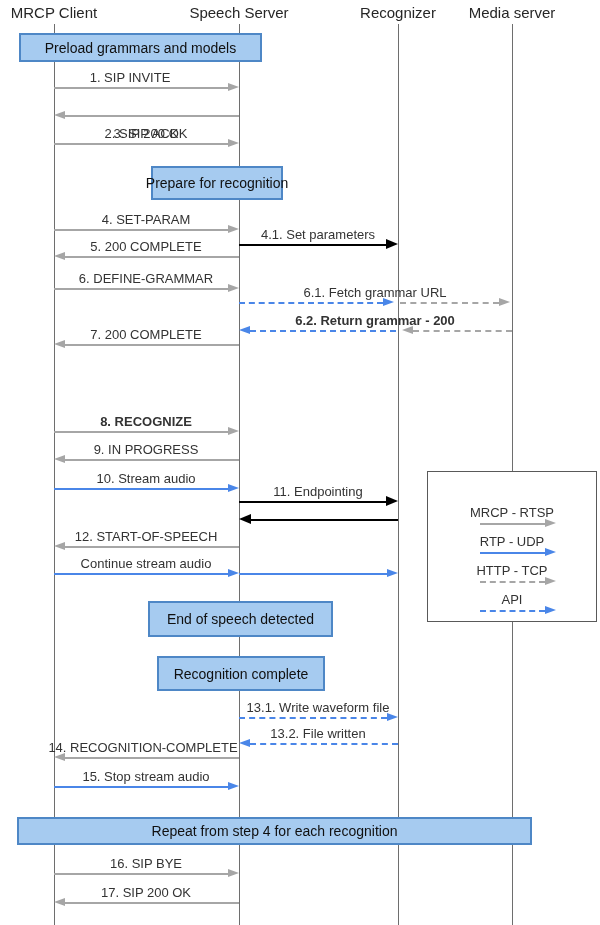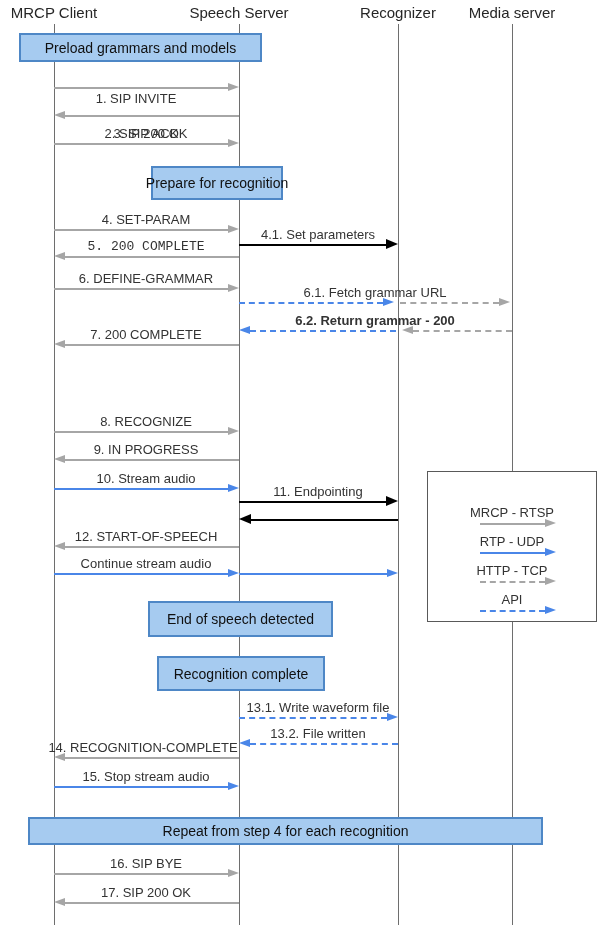--- a/index.html
+++ b/index.html
@@ -44,55 +44,55 @@
     <div class="lifeline" style="left: 54px;"></div>
     <div class="actor-label" style="left: 54px;">MRCP Client</div>
     <div class="lifeline" style="left: 239px;"></div>
     <div class="actor-label" style="left: 239px;">Speech Server</div>
     <div class="lifeline" style="left: 398px;"></div>
     <div class="actor-label" style="left: 398px;">Recognizer</div>
     <div class="lifeline" style="left: 512px;"></div>
     <div class="actor-label" style="left: 512px;">Media server</div>
     <div class="msg-line" style="left: 54px; top: 87px; width: 174px; border-top-color: rgb(166, 166, 166); border-top-style: solid;"></div>
     <div class="msg-head" style="top: 83px; border-top: 4px solid transparent; border-bottom: 4px solid transparent; left: 228px; border-left: 11px solid rgb(166, 166, 166);"></div>
-    <div class="msg-label" style="left: 136px; top: 70px; margin-top: 21px;">1. SIP INVITE</div>
+    <div class="msg-label" style="left: 130px; top: 70px;">1. SIP INVITE</div>
     <div class="msg-line" style="left: 65px; top: 115px; width: 174px; border-top-color: rgb(166, 166, 166); border-top-style: solid;"></div>
     <div class="msg-head" style="top: 111px; border-top: 4px solid transparent; border-bottom: 4px solid transparent; left: 54px; border-right: 11px solid rgb(166, 166, 166);"></div>
     <div class="msg-label" style="left: 146px; top: 98px; margin-top: 28px;">2. SIP 200 OK</div>
     <div class="msg-line" style="left: 54px; top: 143px; width: 174px; border-top-color: rgb(166, 166, 166); border-top-style: solid;"></div>
     <div class="msg-head" style="top: 139px; border-top: 4px solid transparent; border-bottom: 4px solid transparent; left: 228px; border-left: 11px solid rgb(166, 166, 166);"></div>
     <div class="msg-label" style="left: 146px; top: 126px;">3. SIP ACK</div>
     <div class="msg-line" style="left: 54px; top: 229px; width: 174px; border-top-color: rgb(166, 166, 166); border-top-style: solid;"></div>
     <div class="msg-head" style="top: 225px; border-top: 4px solid transparent; border-bottom: 4px solid transparent; left: 228px; border-left: 11px solid rgb(166, 166, 166);"></div>
     <div class="msg-label" style="left: 146px; top: 212px;">4. SET-PARAM</div>
     <div class="msg-line" style="left: 239px; top: 244px; width: 147px; border-top-color: rgb(0, 0, 0); border-top-style: solid;"></div>
     <div class="msg-head" style="top: 239px; border-top: 5px solid transparent; border-bottom: 5px solid transparent; left: 386px; border-left: 12px solid rgb(0, 0, 0);"></div>
     <div class="msg-label" style="left: 318px; top: 227px;">4.1. Set parameters</div>
     <div class="msg-line" style="left: 65px; top: 256px; width: 174px; border-top-color: rgb(166, 166, 166); border-top-style: solid;"></div>
     <div class="msg-head" style="top: 252px; border-top: 4px solid transparent; border-bottom: 4px solid transparent; left: 54px; border-right: 11px solid rgb(166, 166, 166);"></div>
-    <div class="msg-label" style="left: 146px; top: 239px; font-family: Liberation Mono, monospace;">5. 200 COMPLETE</div>
+    <div class="msg-label" style="left: 146px; top: 239px;">5. 200 COMPLETE</div>
     <div class="msg-line" style="left: 54px; top: 288px; width: 174px; border-top-color: rgb(166, 166, 166); border-top-style: solid;"></div>
     <div class="msg-head" style="top: 284px; border-top: 4px solid transparent; border-bottom: 4px solid transparent; left: 228px; border-left: 11px solid rgb(166, 166, 166);"></div>
     <div class="msg-label" style="left: 146px; top: 271px;">6. DEFINE-GRAMMAR</div>
     <div class="msg-line" style="left: 239px; top: 302px; width: 144px; border-top-color: rgb(74, 134, 232); border-top-style: dashed;"></div>
     <div class="msg-head" style="top: 298px; border-top: 4px solid transparent; border-bottom: 4px solid transparent; left: 383px; border-left: 11px solid rgb(74, 134, 232);"></div>
     <div class="msg-line" style="left: 400px; top: 302px; width: 99px; border-top-color: rgb(166, 166, 166); border-top-style: dashed;"></div>
     <div class="msg-head" style="top: 298px; border-top: 4px solid transparent; border-bottom: 4px solid transparent; left: 499px; border-left: 11px solid rgb(166, 166, 166);"></div>
     <div class="msg-label" style="left: 375px; top: 285px;">6.1. Fetch grammar URL</div>
     <div class="msg-line" style="left: 413px; top: 330px; width: 99px; border-top-color: rgb(166, 166, 166); border-top-style: dashed;"></div>
     <div class="msg-head" style="top: 326px; border-top: 4px solid transparent; border-bottom: 4px solid transparent; left: 402px; border-right: 11px solid rgb(166, 166, 166);"></div>
     <div class="msg-line" style="left: 250px; top: 330px; width: 146px; border-top-color: rgb(74, 134, 232); border-top-style: dashed;"></div>
     <div class="msg-head" style="top: 326px; border-top: 4px solid transparent; border-bottom: 4px solid transparent; left: 239px; border-right: 11px solid rgb(74, 134, 232);"></div>
     <div class="msg-label" style="left: 375px; top: 313px; font-weight: bold;">6.2. Return grammar - 200</div>
     <div class="msg-line" style="left: 65px; top: 344px; width: 174px; border-top-color: rgb(166, 166, 166); border-top-style: solid;"></div>
     <div class="msg-head" style="top: 340px; border-top: 4px solid transparent; border-bottom: 4px solid transparent; left: 54px; border-right: 11px solid rgb(166, 166, 166);"></div>
     <div class="msg-label" style="left: 146px; top: 327px;">7. 200 COMPLETE</div>
     <div class="msg-line" style="left: 54px; top: 431px; width: 174px; border-top-color: rgb(166, 166, 166); border-top-style: solid;"></div>
     <div class="msg-head" style="top: 427px; border-top: 4px solid transparent; border-bottom: 4px solid transparent; left: 228px; border-left: 11px solid rgb(166, 166, 166);"></div>
-    <div class="msg-label" style="left: 146px; top: 414px;">8. RECOGNIZE</div>
+    <div class="msg-label" style="left: 146px; top: 414px; font-weight: bold;">8. RECOGNIZE</div>
     <div class="msg-line" style="left: 65px; top: 459px; width: 174px; border-top-color: rgb(166, 166, 166); border-top-style: solid;"></div>
     <div class="msg-head" style="top: 455px; border-top: 4px solid transparent; border-bottom: 4px solid transparent; left: 54px; border-right: 11px solid rgb(166, 166, 166);"></div>
     <div class="msg-label" style="left: 146px; top: 442px;">9. IN PROGRESS</div>
     <div class="msg-line" style="left: 54px; top: 488px; width: 174px; border-top-color: rgb(74, 134, 232); border-top-style: solid;"></div>
     <div class="msg-head" style="top: 484px; border-top: 4px solid transparent; border-bottom: 4px solid transparent; left: 228px; border-left: 11px solid rgb(74, 134, 232);"></div>
     <div class="msg-label" style="left: 146px; top: 471px;">10. Stream audio</div>
     <div class="msg-line" style="left: 239px; top: 501px; width: 147px; border-top-color: rgb(0, 0, 0); border-top-style: solid;"></div>
     <div class="msg-head" style="top: 496px; border-top: 5px solid transparent; border-bottom: 5px solid transparent; left: 386px; border-left: 12px solid rgb(0, 0, 0);"></div>
     <div class="msg-label" style="left: 318px; top: 484px;">11. Endpointing</div>
     <div class="msg-line" style="left: 251px; top: 519px; width: 147px; border-top-color: rgb(0, 0, 0); border-top-style: solid;"></div>
@@ -120,21 +120,21 @@
     <div class="msg-line" style="left: 54px; top: 873px; width: 174px; border-top-color: rgb(166, 166, 166); border-top-style: solid;"></div>
     <div class="msg-head" style="top: 869px; border-top: 4px solid transparent; border-bottom: 4px solid transparent; left: 228px; border-left: 11px solid rgb(166, 166, 166);"></div>
     <div class="msg-label" style="left: 146px; top: 856px;">16. SIP BYE</div>
     <div class="msg-line" style="left: 65px; top: 902px; width: 174px; border-top-color: rgb(166, 166, 166); border-top-style: solid;"></div>
     <div class="msg-head" style="top: 898px; border-top: 4px solid transparent; border-bottom: 4px solid transparent; left: 54px; border-right: 11px solid rgb(166, 166, 166);"></div>
     <div class="msg-label" style="left: 146px; top: 885px;">17. SIP 200 OK</div>
     <div class="phase-box" style="left: 19px; top: 33px; width: 243px; height: 29px;">Preload grammars and models</div>
     <div class="phase-box" style="left: 151px; top: 166px; width: 132px; height: 34px;">Prepare for recognition</div>
     <div class="phase-box" style="left: 148px; top: 601px; width: 185px; height: 36px;">End of speech detected</div>
     <div class="phase-box" style="left: 157px; top: 656px; width: 168px; height: 35px;">Recognition complete</div>
-    <div class="phase-box" style="left: 17px; top: 817px; width: 515px; height: 28px; margin-left: 11px;">Repeat from step 4 for each recognition</div>
+    <div class="phase-box" style="left: 17px; top: 817px; width: 515px; height: 28px;">Repeat from step 4 for each recognition</div>
     <div class="legend-box" style="left: 427px; top: 471px; width: 170px; height: 151px;"></div>
     <div class="legend-label" style="left: 512px; top: 505px;">MRCP - RTSP</div>
     <div class="msg-line" style="left: 480px; top: 523px; width: 65px; z-index: 4; border-top-color: rgb(166, 166, 166); border-top-style: solid;"></div>
     <div class="msg-head" style="left: 545px; top: 519px; z-index: 4; border-top: 4px solid transparent; border-bottom: 4px solid transparent; border-left: 11px solid rgb(166, 166, 166);"></div>
     <div class="legend-label" style="left: 512px; top: 534px;">RTP - UDP</div>
     <div class="msg-line" style="left: 480px; top: 552px; width: 65px; z-index: 4; border-top-color: rgb(74, 134, 232); border-top-style: solid;"></div>
     <div class="msg-head" style="left: 545px; top: 548px; z-index: 4; border-top: 4px solid transparent; border-bottom: 4px solid transparent; border-left: 11px solid rgb(74, 134, 232);"></div>
     <div class="legend-label" style="left: 512px; top: 563px;">HTTP - TCP</div>
     <div class="msg-line" style="left: 480px; top: 581px; width: 65px; z-index: 4; border-top-color: rgb(166, 166, 166); border-top-style: dashed;"></div>
     <div class="msg-head" style="left: 545px; top: 577px; z-index: 4; border-top: 4px solid transparent; border-bottom: 4px solid transparent; border-left: 11px solid rgb(166, 166, 166);"></div>

